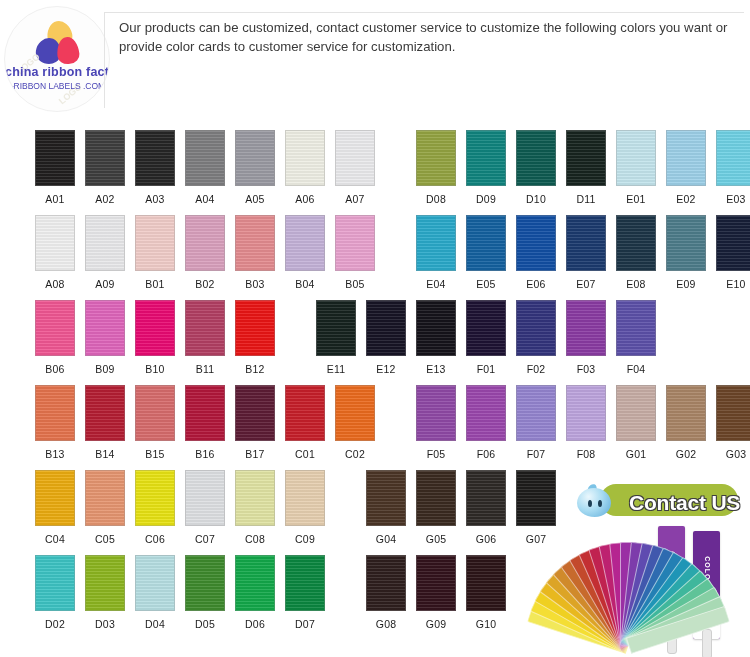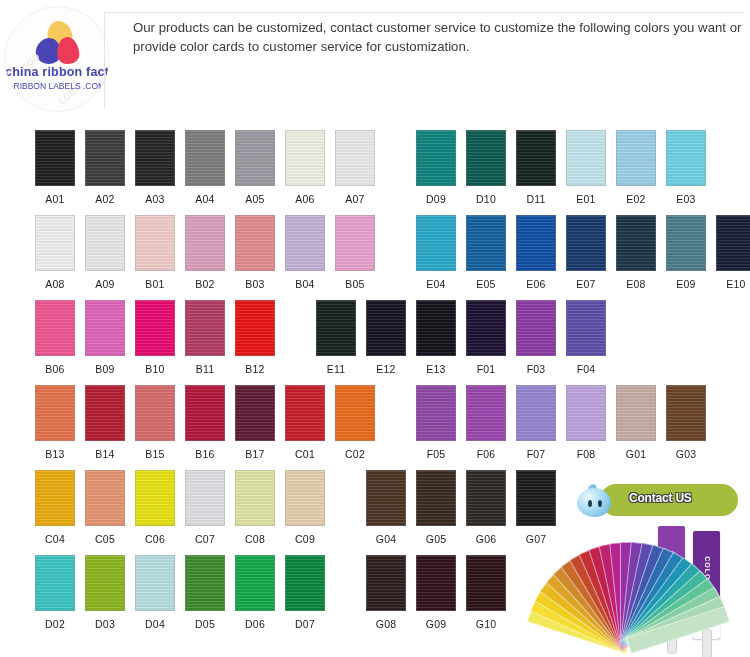--- a/index.html
+++ b/index.html
@@ -106,21 +106,21 @@
   #page-title {
     margin: 0;
     padding: 12px 0 0 0;
     font-size: 25px;
     font-weight: bold;
     color: #2a2a2a;
     letter-spacing: -0.3px;
     line-height: 1.05;
   }
   #header-desc {
-    margin: 6px 0 0 14px;
+    margin: 6px 0 0 0;
     font-size: 13.2px;
     color: #3a3a3a;
     line-height: 1.42;
     max-width: 612px;
   }
 
   
   #swatch-area {
     position: relative;
     padding: 12px 0 0 0;
@@ -185,21 +185,21 @@
     top: 2px;
     width: 138px;
     height: 32px;
     background: #a5bd3c;
     border-radius: 16px;
   }
   #contact-label {
     position: absolute;
     left: 54px;
     top: 9px;
-    font-size: 12px;
+    font-size: 21px;
     font-weight: bold;
     color: #ffffff;
     letter-spacing: -0.2px;
     text-shadow:
       -1px -1px 0 #3f3f3f, 1px -1px 0 #3f3f3f,
       -1px  1px 0 #3f3f3f, 1px  1px 0 #3f3f3f;
     white-space: nowrap;
   }
   #contact-avatar {
     position: absolute;
@@ -347,20 +347,24 @@
           <div class="swatch-chip" style="background: rgb(238, 238, 228);"></div>
           <div class="swatch-label">A06</div>
         </div>
         <div class="swatch-cell">
           <div class="swatch-chip" style="background: rgb(234, 234, 236);"></div>
           <div class="swatch-label">A07</div>
         </div>
       </div>
       <div class="swatch-group group-right">
         <div class="swatch-cell">
+          <div class="swatch-chip" style="background: rgb(147, 163, 65);"></div>
+          <div class="swatch-label">D08</div>
+        </div>
+        <div class="swatch-cell">
           <div class="swatch-chip" style="background: rgb(16, 132, 126);"></div>
           <div class="swatch-label">D09</div>
         </div>
         <div class="swatch-cell">
           <div class="swatch-chip" style="background: rgb(14, 91, 81);"></div>
           <div class="swatch-label">D10</div>
         </div>
         <div class="swatch-cell">
           <div class="swatch-chip" style="background: rgb(23, 36, 31);"></div>
           <div class="swatch-label">D11</div>
@@ -475,20 +479,24 @@
         </div>
         <div class="swatch-cell">
           <div class="swatch-chip" style="background: rgb(21, 19, 26);"></div>
           <div class="swatch-label">E13</div>
         </div>
         <div class="swatch-cell">
           <div class="swatch-chip" style="background: rgb(29, 18, 51);"></div>
           <div class="swatch-label">F01</div>
         </div>
         <div class="swatch-cell">
+          <div class="swatch-chip" style="background: rgb(51, 52, 124);"></div>
+          <div class="swatch-label">F02</div>
+        </div>
+        <div class="swatch-cell">
           <div class="swatch-chip" style="background: rgb(138, 59, 162);"></div>
           <div class="swatch-label">F03</div>
         </div>
         <div class="swatch-cell">
           <div class="swatch-chip" style="background: rgb(92, 80, 168);"></div>
           <div class="swatch-label">F04</div>
         </div>
       </div>
     </div>
     <div class="swatch-row">
@@ -535,20 +543,24 @@
           <div class="swatch-chip" style="background: rgb(148, 132, 207);"></div>
           <div class="swatch-label">F07</div>
         </div>
         <div class="swatch-cell">
           <div class="swatch-chip" style="background: rgb(189, 164, 221);"></div>
           <div class="swatch-label">F08</div>
         </div>
         <div class="swatch-cell">
           <div class="swatch-chip" style="background: rgb(199, 173, 165);"></div>
           <div class="swatch-label">G01</div>
+        </div>
+        <div class="swatch-cell">
+          <div class="swatch-chip" style="background: rgb(169, 133, 102);"></div>
+          <div class="swatch-label">G02</div>
         </div>
         <div class="swatch-cell">
           <div class="swatch-chip" style="background: rgb(107, 69, 40);"></div>
           <div class="swatch-label">G03</div>
         </div>
       </div>
     </div>
     <div class="swatch-row">
       <div class="swatch-group group-left">
         <div class="swatch-cell">

